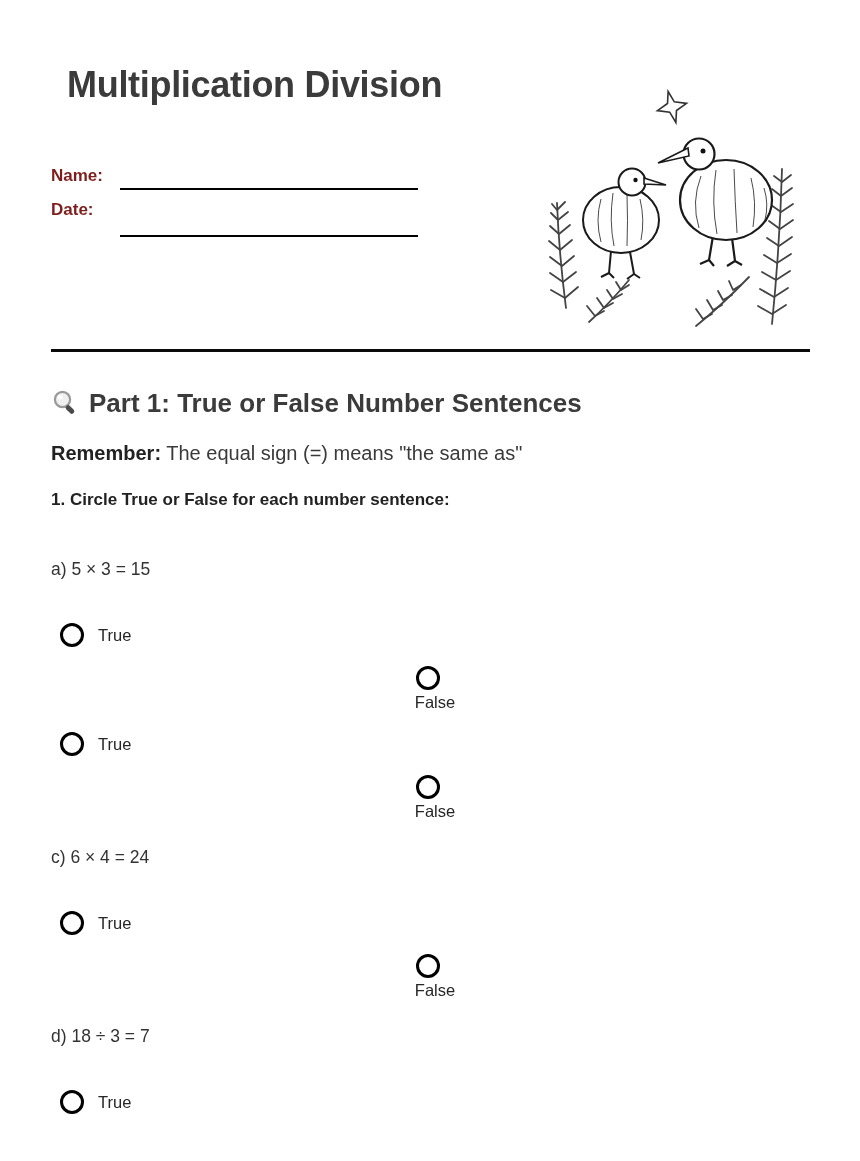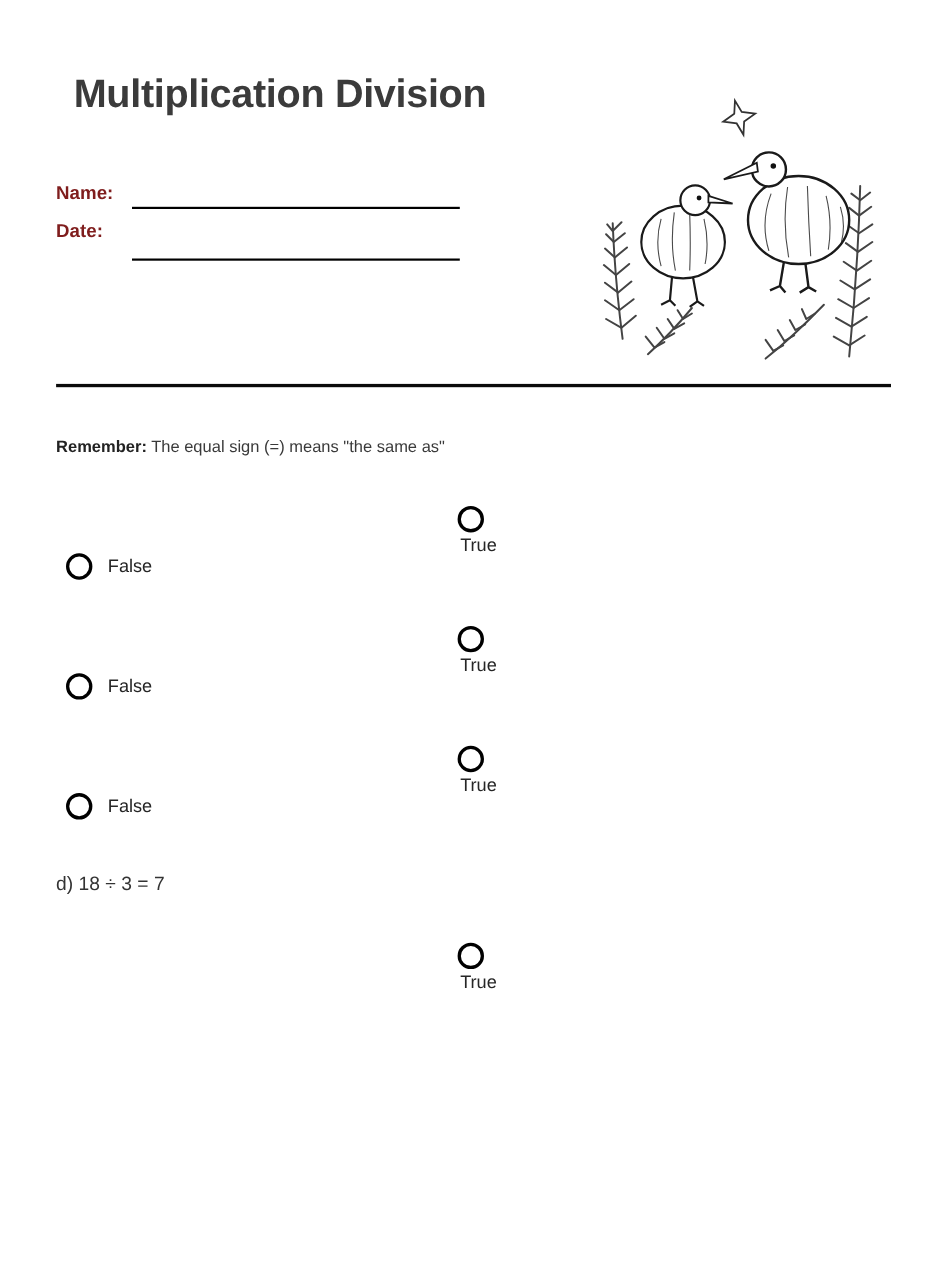--- a/index.html
+++ b/index.html
@@ -40,40 +40,40 @@
   }
 
   .part1 { position: absolute; left: 51px; top: 386px; width: 759px; }
 
   .part-heading-row { display: flex; align-items: center; height: 34px; }
   .magnifier { margin-right: 10px; flex: 0 0 auto; }
   .part-heading {
     font-size: 26px; font-weight: 700; color: #3b3b3b; line-height: 34px;
   }
 
-  .remember { margin-top: 10px; font-size: 15px; line-height: 22px; color: #3a3a3a; }
+  .remember { margin-top: 22px; font-size: 20px; line-height: 22px; color: #3a3a3a; }
   .remember b { color: #222222; }
 
   .instruction {
     margin-top: 25px; font-size: 17px; font-weight: 700;
     color: #222222; line-height: 22px;
   }
 
   .question .q-text {
     margin-top: 46px;
     font-size: 17.5px; line-height: 24px; color: #333333;
   }
   .question:first-of-type .q-text { margin-top: 20px; }
 
   .option {
     display: flex; align-items: center;
     padding-left: 9px; height: 24px; cursor: pointer;
   }
-  .option.first { margin-top: 42px; flex-direction: column; }
-  .option.second { margin-top: 19px; }
+  .option.first { margin-top: 42px; }
+  .option.second { margin-top: 19px; flex-direction: column; }
   .radio {
     width: 24px; height: 24px; flex: 0 0 auto;
     border: 3px solid #000000; border-radius: 50%;
     background: #ffffff; margin-right: 14px;
   }
   .opt-label { font-size: 16.5px; color: #262626; line-height: 24px; }
 
   .ink { stroke: #1a1a1a; fill: #ffffff; }
   .hatch { stroke: #2a2a2a; fill: none; stroke-width: 1; opacity: 0.85; }
   .fern { stroke: #444444; fill: none; stroke-width: 1.8; stroke-linecap: round; }
@@ -155,25 +155,35 @@
       <path class="ink" d="M147 64 L117 79 L148 72 Z" stroke-width="1.6"></path>
       <circle cx="162" cy="67" r="2.5" fill="#111111"></circle>
       <path class="hatch" d="M160 92 Q150 118 158 144 M175 86 Q170 118 176 150 M193 85 Q194 118 196 149 M210 94 Q216 118 212 143 M223 104 Q228 120 224 136"></path>
     </g>
   </svg>
 
   <div class="divider"></div>
 
   <div class="part1">
 
+    <div class="part-heading-row">
+      <svg class="magnifier" width="28" height="28" viewBox="0 0 28 28">
+        <circle cx="11.5" cy="10.5" r="7.6" fill="#efefef" stroke="#9a9a9a" stroke-width="2.2"></circle>
+        <circle cx="9" cy="8" r="2.6" fill="#ffffff"></circle>
+        <rect x="17.2" y="15.2" width="10" height="5" rx="2.4" transform="rotate(45 17.2 15.2)" fill="#4a4a4a"></rect>
+      </svg>
+      <span class="part-heading">Part 1: True or False Number Sentences</span>
+    </div>
 
     <div class="remember"><b>Remember:</b> <span>The equal sign (=) means "the same as"</span></div>
 
-
-    <div class="question">
+    <div class="instruction">1. Circle True or False for each number sentence:</div>
+
+    <div class="question">
+      <div class="q-text">a) 5 × 3 = 15</div>
       <div class="option first">
         <span class="radio"></span>
         <span class="opt-label">True</span>
       </div>
       <div class="option second">
         <span class="radio"></span>
         <span class="opt-label">False</span>
       </div>
     </div>
 
@@ -182,20 +192,21 @@
         <span class="radio"></span>
         <span class="opt-label">True</span>
       </div>
       <div class="option second">
         <span class="radio"></span>
         <span class="opt-label">False</span>
       </div>
     </div>
 
     <div class="question">
+      <div class="q-text">c) 6 × 4 = 24</div>
       <div class="option first">
         <span class="radio"></span>
         <span class="opt-label">True</span>
       </div>
       <div class="option second">
         <span class="radio"></span>
         <span class="opt-label">False</span>
       </div>
     </div>
 

